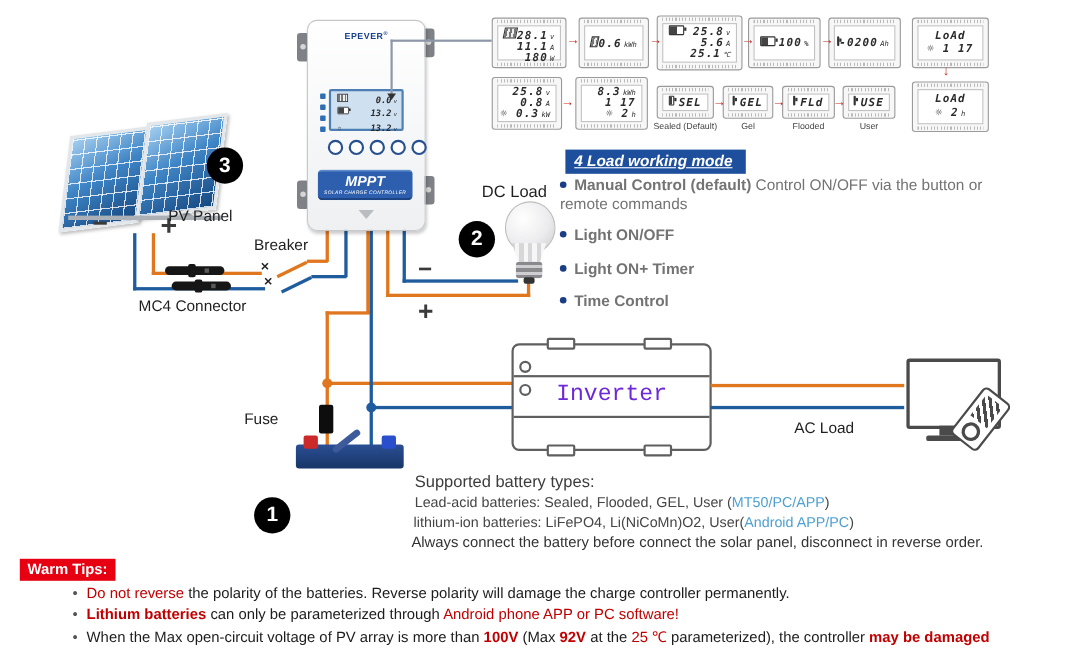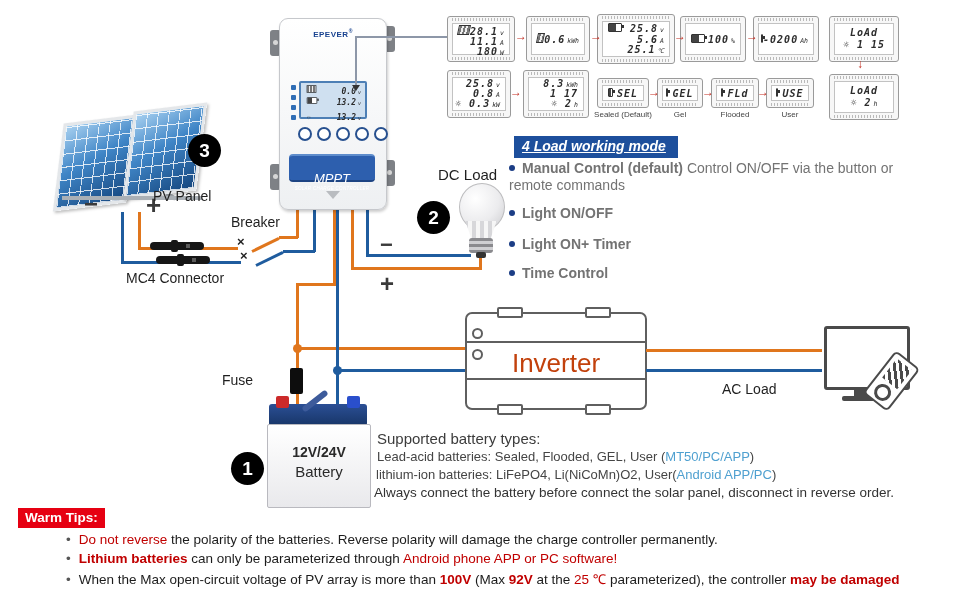--- a/index.html
+++ b/index.html
@@ -47,21 +47,21 @@
   .ctl-icons i{width:5px;height:5px;background:#2f6db5;border-radius:1px;}
   .ctl-screen{position:absolute;left:19px;top:62px;width:68px;height:38px;background:#cfe0f0;
               border:2px solid #4d7fb5;border-radius:2px;display:flex;flex-direction:column;
               justify-content:space-evenly;padding:1px 4px;box-sizing:border-box;}
   .ctl-screen .seg-val{font-size:8px;letter-spacing:0;}
   .ctl-screen .seg-unit{font-size:5px;}
   .ctl-btns{position:absolute;left:18px;top:108px;display:flex;gap:5px;}
   .ctl-btns i{width:10px;height:10px;border-radius:50%;background:#fff;border:2px solid #27508f;}
   .ctl-band{position:absolute;left:9px;top:135px;width:86px;height:28px;background:#2d5fae;border-radius:4px;
             color:#fff;text-align:center;border-top:2px solid #5e8ccb;border-bottom:2px solid #1d4483;box-sizing:border-box;}
-  .ctl-mppt{font-size:13px;font-weight:normal;font-style:italic;line-height:14px;margin-top:16px;}
+  .ctl-mppt{font-size:13px;font-weight:bold;font-style:italic;line-height:14px;margin-top:2px;}
   .ctl-sub{font-size:4.5px;font-style:italic;letter-spacing:.3px;}
   .ctl-vent{position:absolute;left:46px;top:172px;width:0;height:0;border-left:7px solid transparent;
             border-right:7px solid transparent;border-top:8px solid #b9bcc0;}
   .lead{position:absolute;background:#8d97a8;}
   .ahead{position:absolute;width:0;height:0;border-left:4px solid transparent;border-right:4px solid transparent;
          border-top:6px solid #333;}
   
   .lcd{position:absolute;background:#f7f7f7;border:1px solid #9a9a9a;border-radius:3px;}
   .lcd::before,.lcd::after{content:"";position:absolute;left:4px;right:4px;height:3px;
       background:repeating-linear-gradient(90deg,#b9b9b9 0 1px,transparent 1px 3px);}
@@ -100,21 +100,21 @@
      background:repeating-linear-gradient(90deg,#d7d7da 0 4px,#f6f6f6 4px 8px);
      clip-path:polygon(4% 0,96% 0,78% 100%,22% 100%);}
   .bulb-base{position:absolute;left:469px;top:238px;width:24px;height:15px;border-radius:3px;
      background:repeating-linear-gradient(180deg,#8a8a8e 0 3px,#cfcfd2 3px 6px);}
   .bulb-tip{position:absolute;left:476px;top:252px;width:10px;height:6px;background:#333;border-radius:2px;}
   
   .inv{left:465px;top:312px;width:178px;height:94px;border:2px solid #5f5f5f;border-radius:7px;background:#fff;}
   .inv-line{position:absolute;left:0;right:0;height:2px;background:#5f5f5f;}
   .inv-dot{position:absolute;width:7px;height:7px;border:2px solid #5f5f5f;border-radius:50%;}
   .inv-tab{position:absolute;width:22px;height:7px;border:2px solid #5f5f5f;border-radius:2px;background:#fff;}
-  .inv-name{position:absolute;left:0;right:0;top:34px;text-align:center;font-size:26px;color:#c2410c;}
+  .inv-name{position:absolute;left:0;right:0;top:34px;text-align:center;font-size:21px;color:#6d28d9;font-family:Liberation Mono, monospace;}
   
   .tv{left:824px;top:326px;width:80px;height:58px;border:3px solid #4a4a4a;border-radius:3px;background:#fff;}
   .tv-neck{left:854px;top:387px;width:16px;height:9px;background:#4a4a4a;}
   .tv-base{left:842px;top:396px;width:42px;height:5px;background:#4a4a4a;border-radius:2px;}
   .remote{position:absolute;left:876px;top:354px;width:27px;height:50px;border:2px solid #4a4a4a;
           border-radius:5px;background:#fff;transform:rotate(38deg);}
   .remote-keys{margin:4px 4px 0;height:24px;background:repeating-linear-gradient(45deg,#4a4a4a 0 3px,#fff 3px 6px);}
   .remote-ok{width:11px;height:11px;border:3px solid #4a4a4a;border-radius:50%;margin:3px auto 0;}
   
   .bat-top{left:269px;top:404px;width:98px;height:22px;background:linear-gradient(#2b4f95,#173567);border-radius:3px;}
@@ -269,26 +269,20 @@
   <div class="tv-base abs"></div>
   <div class="remote">
     <div class="remote-keys"></div>
     <div class="remote-ok"></div>
   </div>
 
   <div class="bat-top abs"></div>
   <div class="bat-post abs" style="left:276px;top:396px;background:#cc2a2a;"></div>
   <div class="bat-post abs" style="left:347px;top:396px;background:#2a4fcc;"></div>
   <div class="wrench"></div>
-  <div class="bat-body abs">
-    <div class="bat-lab">
-      <div>12V/24V</div>
-      <div class="l2">Battery</div>
-    </div>
-  </div>
   <div class="step" style="left:231px;top:452px;">1</div>
 
   <div class="bt-title abs">Supported battery types:</div>
   <div class="bt-line" style="left:377px;top:449px;"><span>Lead-acid batteries: Sealed, Flooded, GEL, User (</span><span class="bt-link">MT50/PC/APP</span><span>)</span></div>
   <div class="bt-line" style="left:376px;top:467px;"><span>lithium-ion batteries: LiFePO4, Li(NiCoMn)O2, User(</span><span class="bt-link">Android APP/PC</span><span>)</span></div>
   <div class="bt-note" style="left:374px;top:485px;">Always connect the battery before connect the solar panel, disconnect in reverse order.</div>
 
   <div class="badge abs">Warm Tips:</div>
   <div class="tip" style="top:532px;"><span class="red">Do not reverse</span><span> the polarity of the batteries. Reverse polarity will damage the charge controller permanently.</span></div>
   <div class="tip" style="top:551px;"><span class="redb">Lithium batteries</span><span> can only be parameterized through </span><span class="red">Android phone APP or PC software!</span></div>
@@ -354,21 +348,21 @@
           <span class="seg-unit">Ah</span>
         </div>
       </div>
     </div>
     <div class="lcd" style="left: 829px; top: 16px; width: 68px; height: 44px;">
       <div class="lcd-screen">
         <div class="seg-row center">
           <span class="seg-val">LoAd</span>
         </div>
         <div class="seg-row center">
-          <span class="seg-val">☼ 1 15</span>
+          <span class="seg-val">☼ 1 17</span>
         </div>
       </div>
     </div>
     <div class="lcd" style="left: 447px; top: 70px; width: 62px; height: 46px;">
       <div class="lcd-screen">
         <div class="seg-row">
           <span class="seg-val">25.8</span>
           <span class="seg-unit">v</span>
         </div>
         <div class="seg-row">

